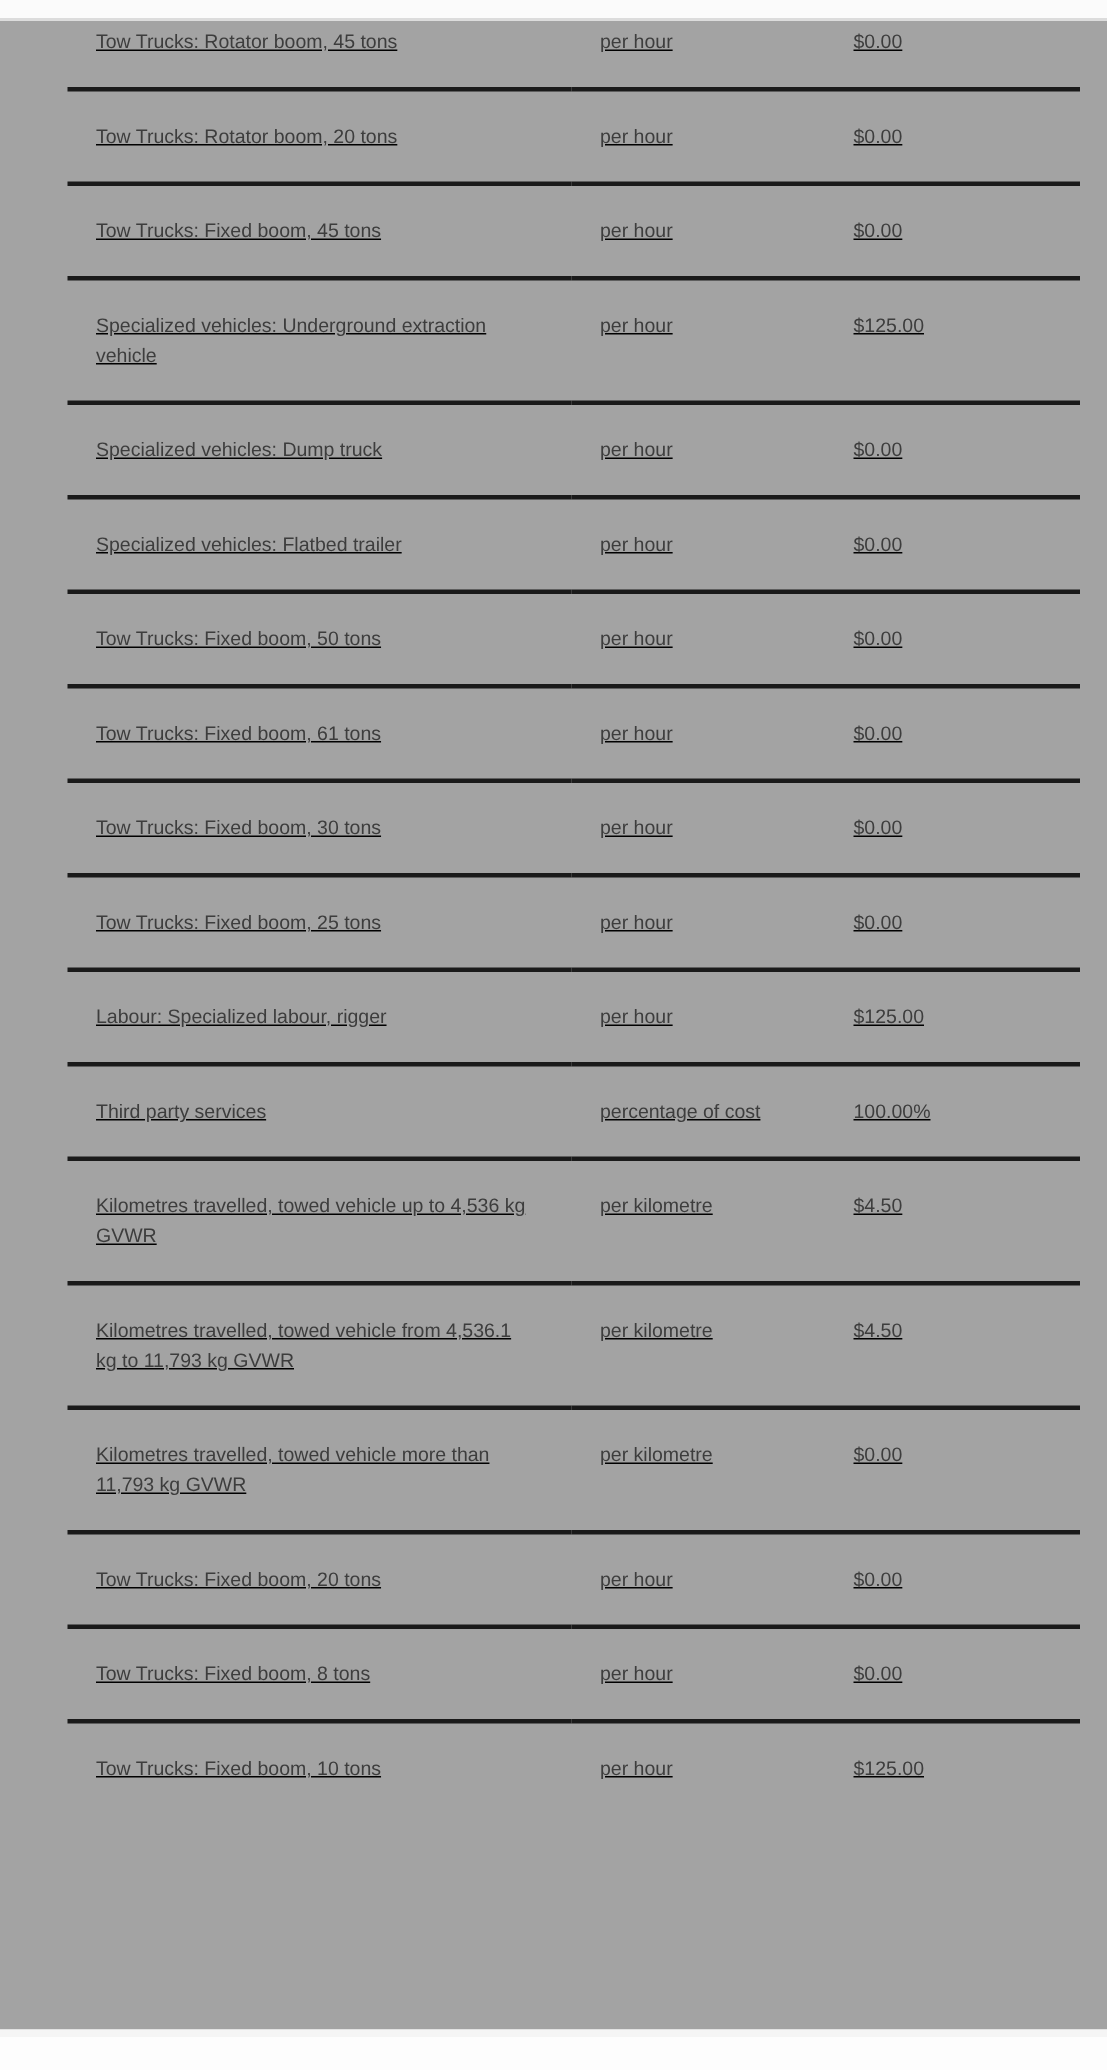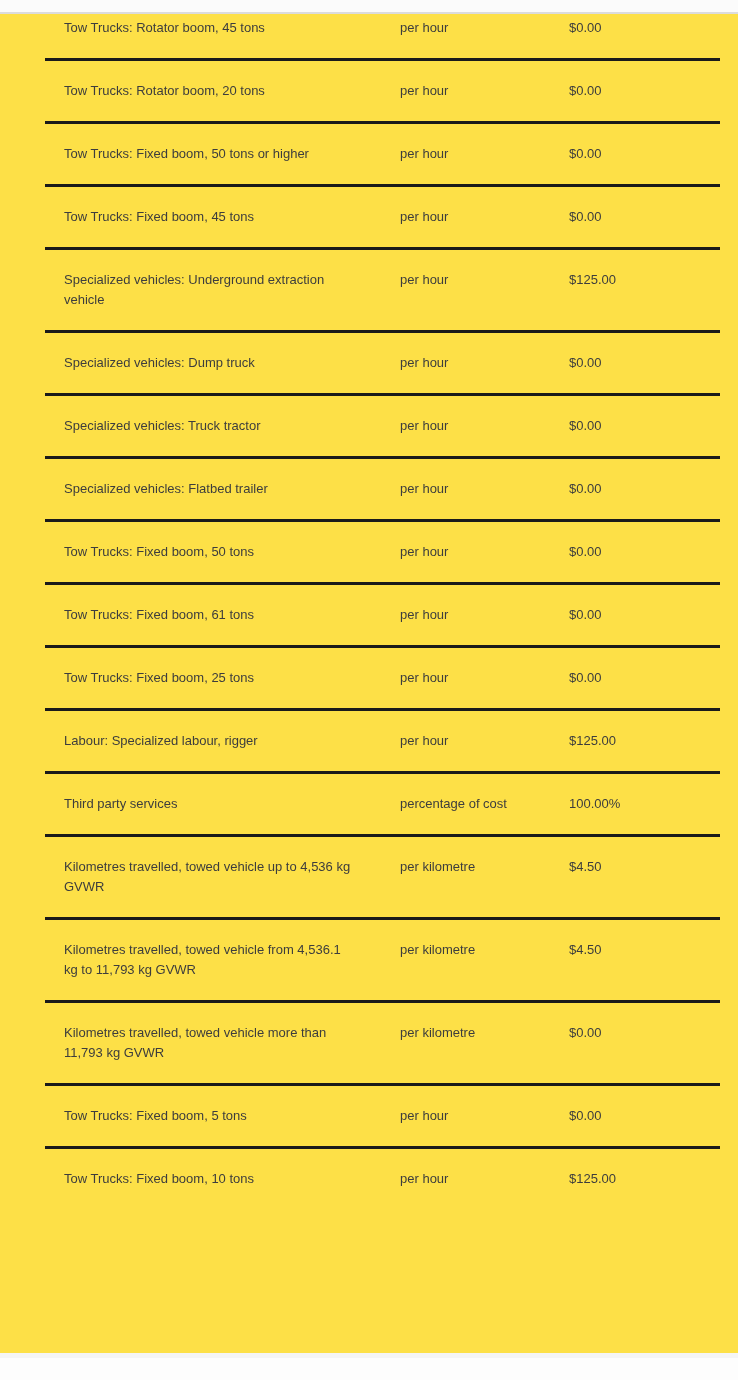--- a/index.html
+++ b/index.html
@@ -17,23 +17,24 @@
     width: 738px;
     height: 1380px;
     position: relative;
   }
   .top-strip {
     height: 12px;
     background: #fbfbfb;
     border-bottom: 2px solid #dcdcdc;
   }
   .content {
-    background: #fde047;
+    background: #a3a3a3;
     height: 1339px;
     overflow: hidden;
+    text-decoration: underline;
   }
   table.rates {
     border-collapse: collapse;
     table-layout: fixed;
     width: 675px;
     margin-left: 45px;
     margin-top: -16px;
   }
   table.rates col.c1 { width: 336px; }
   table.rates col.c2 { width: 169px; }
@@ -77,68 +78,63 @@
     <td>per hour</td>
     <td>$0.00</td>
   </tr>
 
   <tr>
     <td>Tow Trucks: Rotator boom, 20 tons</td>
     <td>per hour</td>
     <td>$0.00</td>
   </tr>
 
-  <tr>
-    <td>Tow Trucks: Fixed boom, 50 tons or higher</td>
-    <td>per hour</td>
-    <td>$0.00</td>
-  </tr>
 
   <tr>
     <td>Tow Trucks: Fixed boom, 45 tons</td>
     <td>per hour</td>
     <td>$0.00</td>
   </tr>
 
   <tr>
     <td>Specialized vehicles: Underground extraction vehicle</td>
     <td>per hour</td>
     <td>$125.00</td>
   </tr>
 
   <tr>
     <td>Specialized vehicles: Dump truck</td>
     <td>per hour</td>
     <td>$0.00</td>
   </tr>
 
-  <tr>
-    <td>Specialized vehicles: Truck tractor</td>
-    <td>per hour</td>
-    <td>$0.00</td>
-  </tr>
 
   <tr>
     <td>Specialized vehicles: Flatbed trailer</td>
     <td>per hour</td>
     <td>$0.00</td>
   </tr>
 
   <tr>
     <td>Tow Trucks: Fixed boom, 50 tons</td>
     <td>per hour</td>
     <td>$0.00</td>
   </tr>
 
   <tr>
     <td>Tow Trucks: Fixed boom, 61 tons</td>
     <td>per hour</td>
     <td>$0.00</td>
   </tr>
 
+  <tr>
+    <td>Tow Trucks: Fixed boom, 30 tons</td>
+    <td>per hour</td>
+    <td>$0.00</td>
+  </tr>
 
   <tr>
     <td>Tow Trucks: Fixed boom, 25 tons</td>
     <td>per hour</td>
     <td>$0.00</td>
   </tr>
 
   <tr>
     <td>Labour: Specialized labour, rigger</td>
     <td>per hour</td>
@@ -162,23 +158,28 @@
     <td>per kilometre</td>
     <td>$4.50</td>
   </tr>
 
   <tr>
     <td>Kilometres travelled, towed vehicle more than 11,793 kg GVWR</td>
     <td>per kilometre</td>
     <td>$0.00</td>
   </tr>
 
+  <tr>
+    <td>Tow Trucks: Fixed boom, 20 tons</td>
+    <td>per hour</td>
+    <td>$0.00</td>
+  </tr>
 
   <tr>
-    <td>Tow Trucks: Fixed boom, 5 tons</td>
+    <td>Tow Trucks: Fixed boom, 8 tons</td>
     <td>per hour</td>
     <td>$0.00</td>
   </tr>
 
   <tr>
     <td>Tow Trucks: Fixed boom, 10 tons</td>
     <td>per hour</td>
     <td>$125.00</td>
   </tr>
 </tbody>

